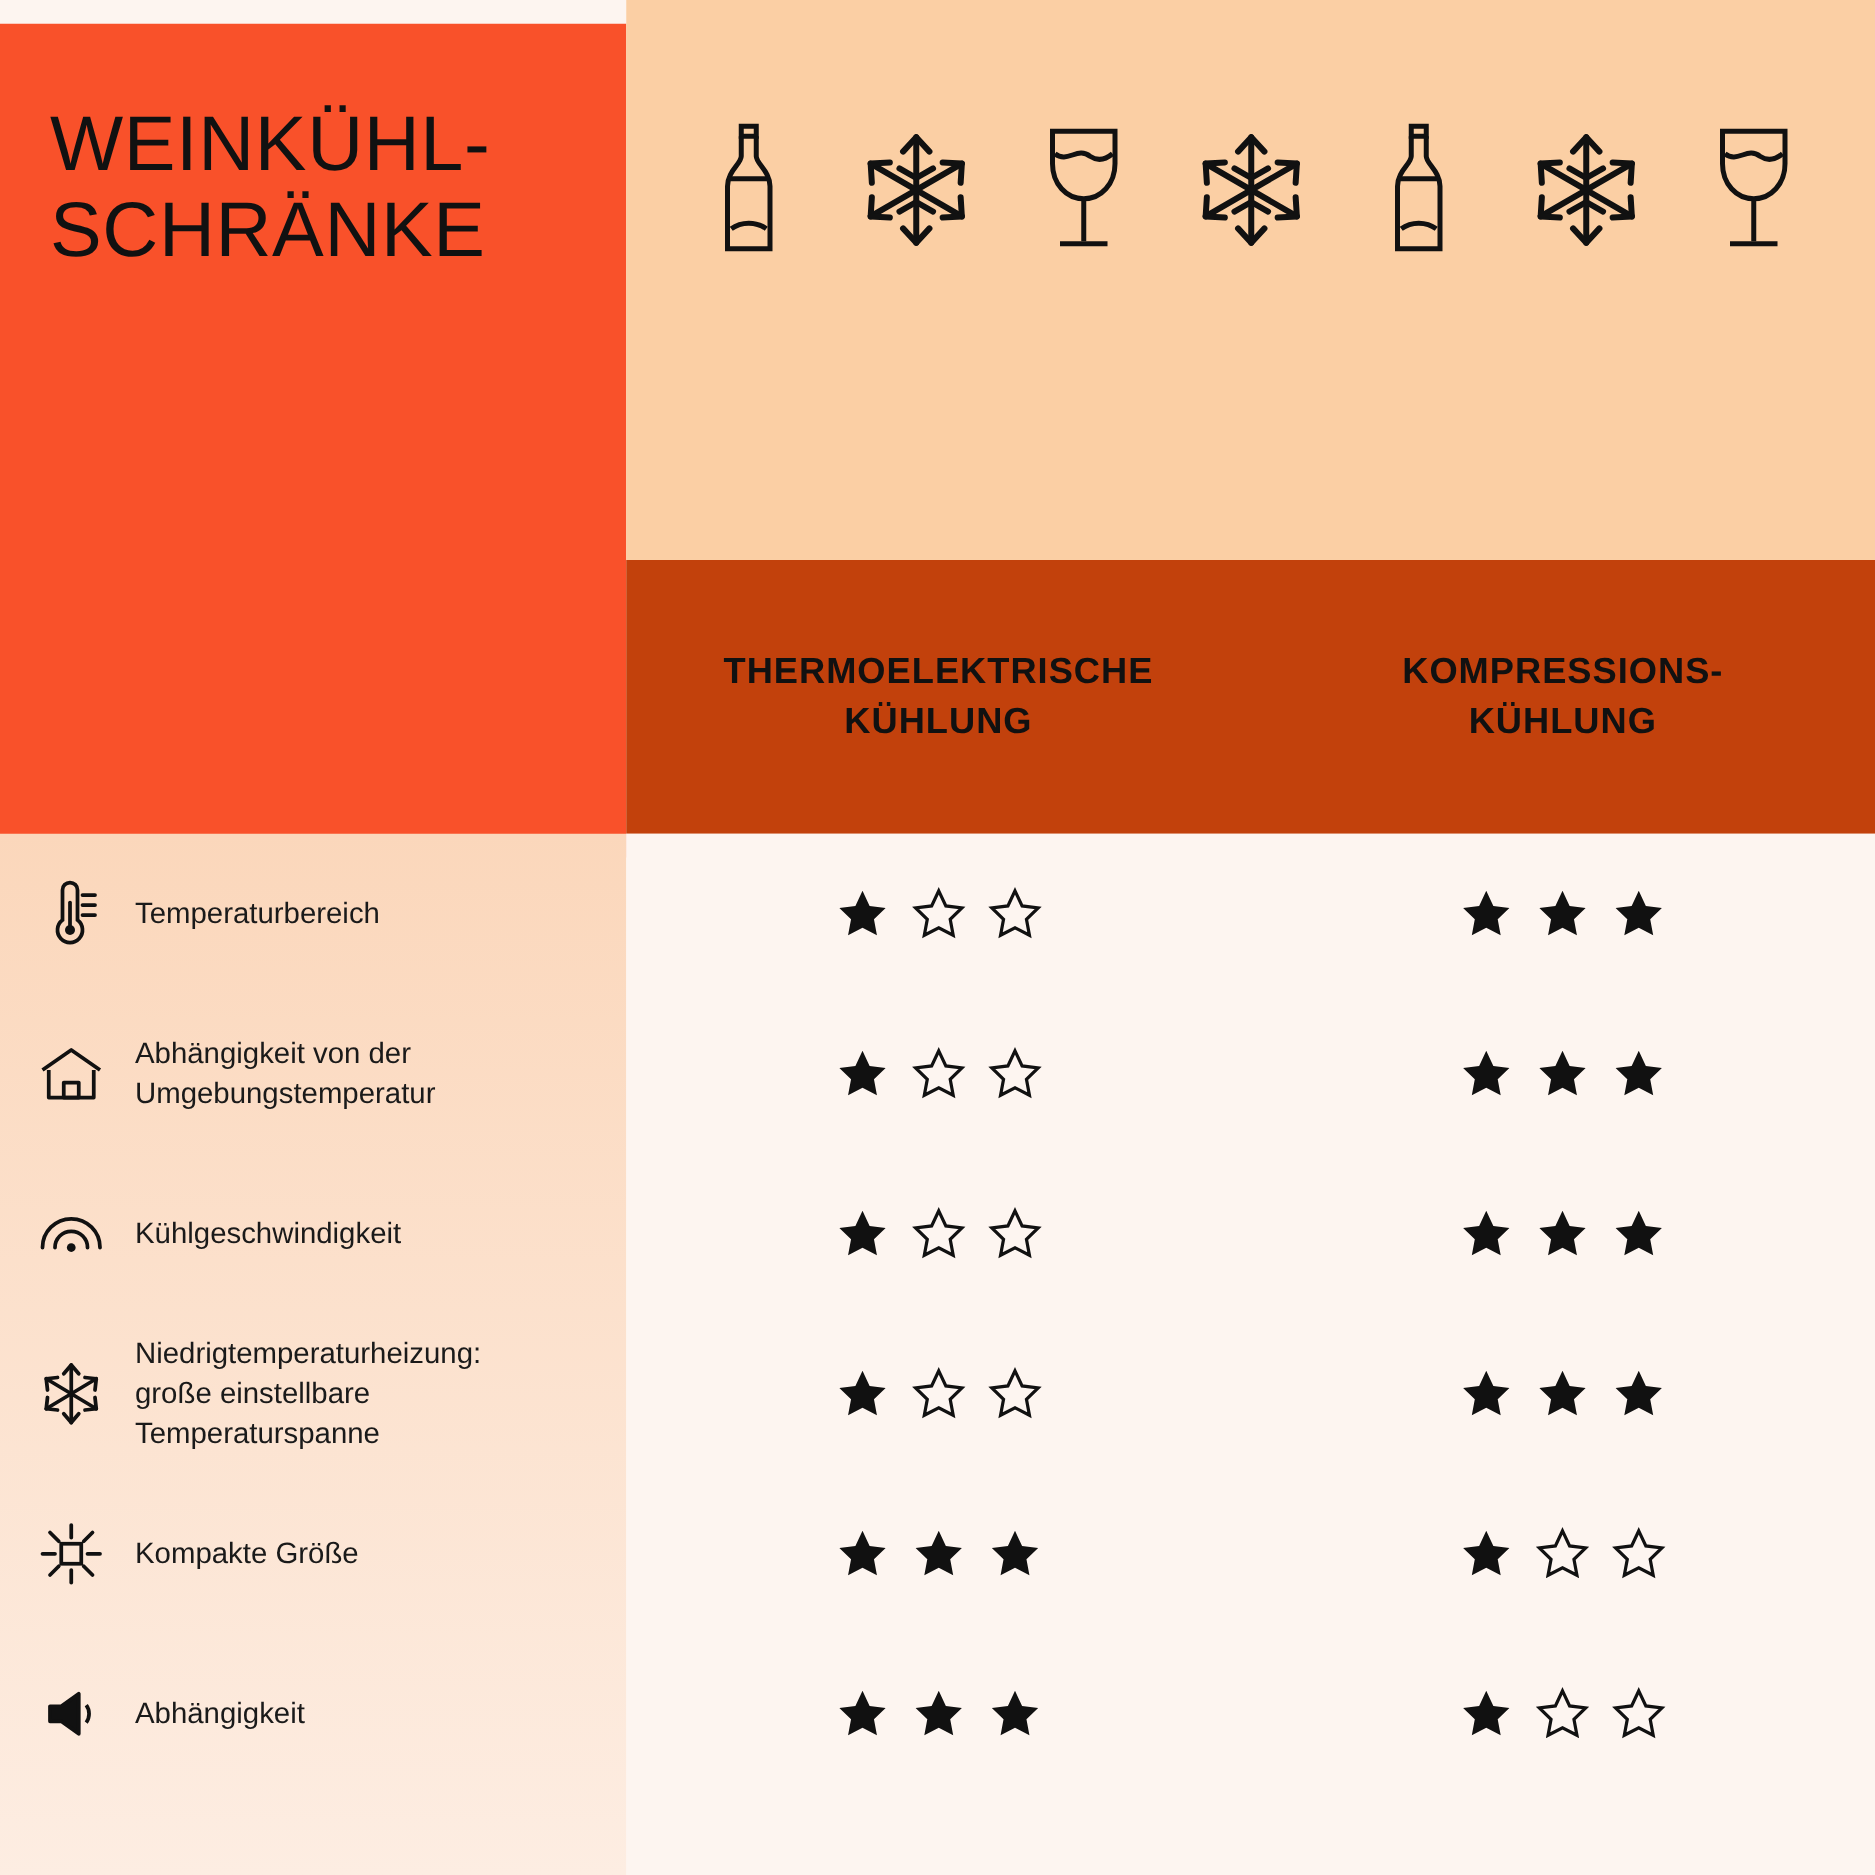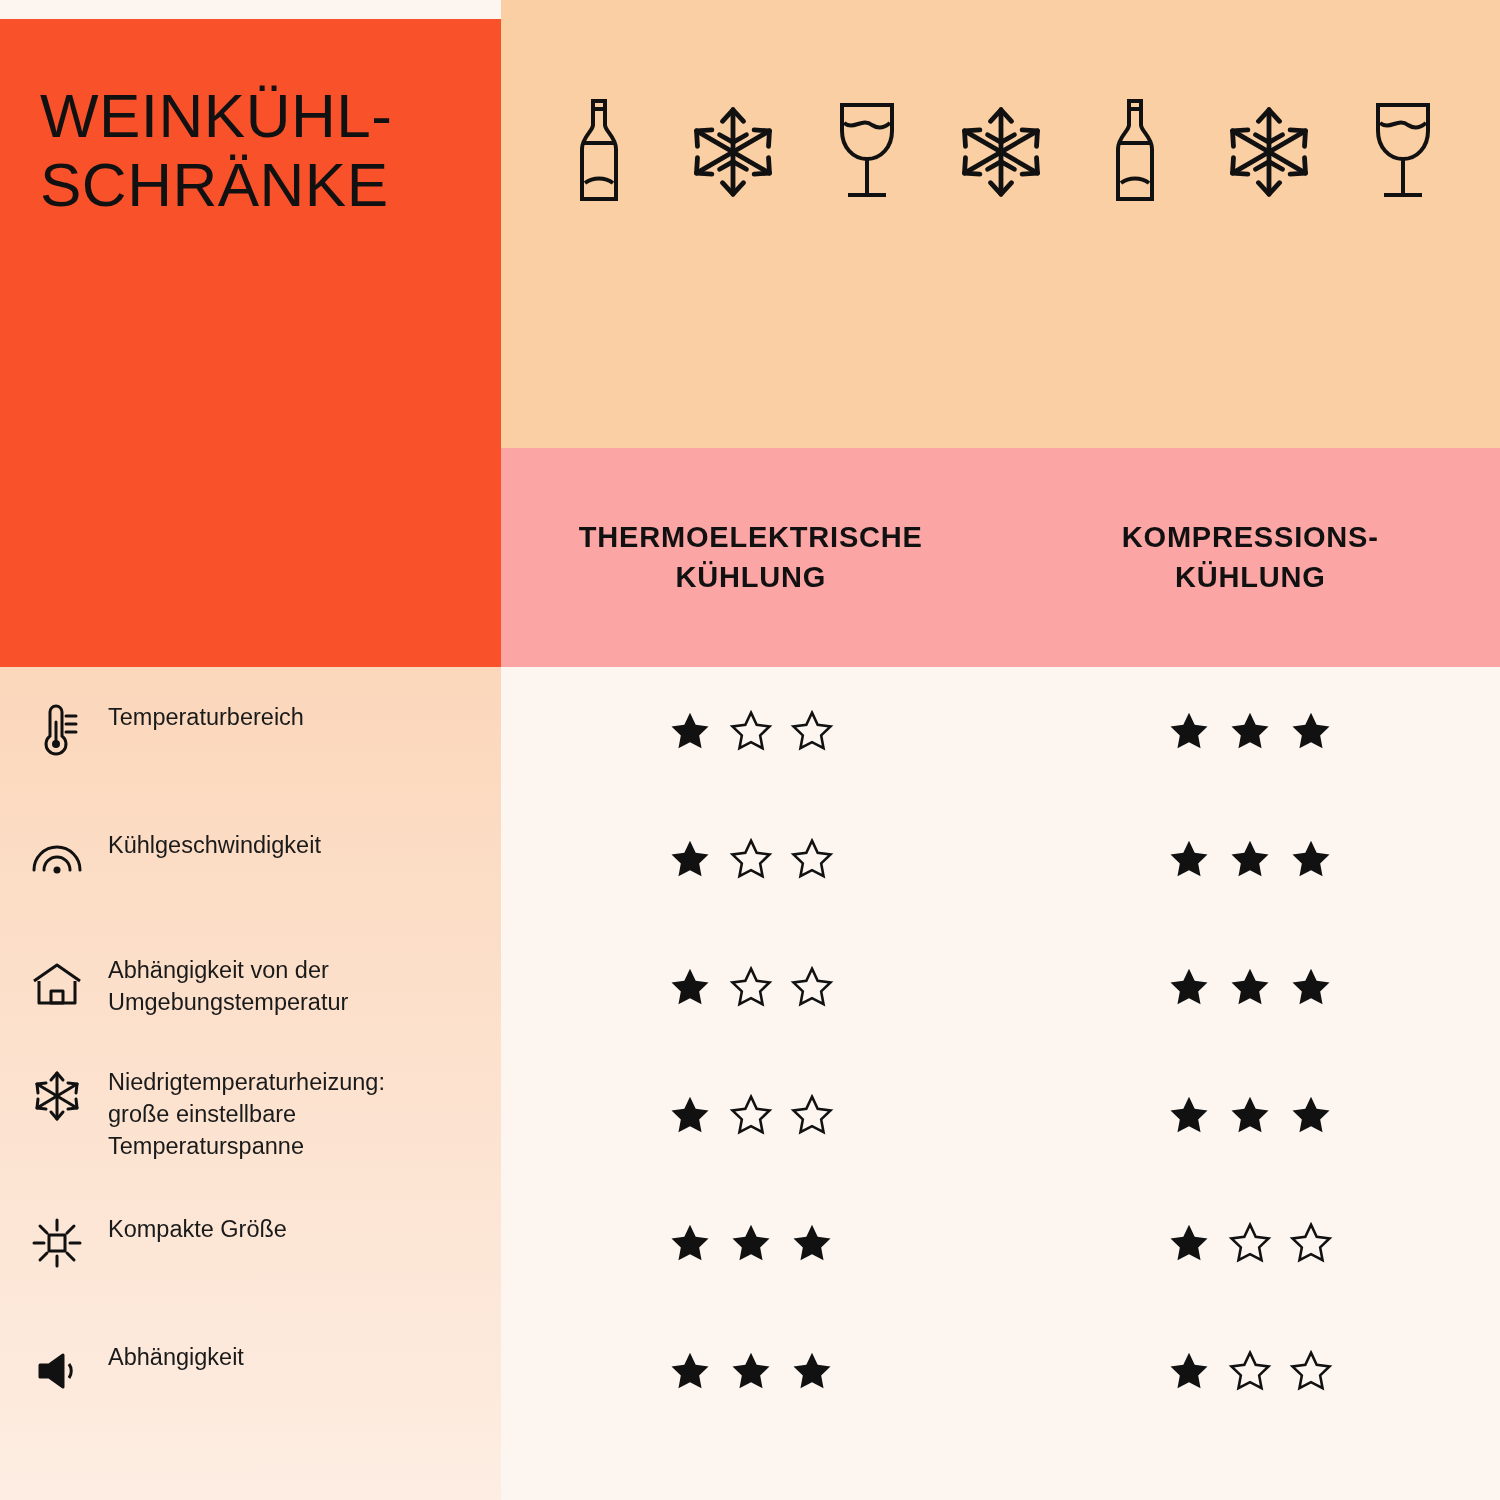--- a/index.html
+++ b/index.html
@@ -65,21 +65,21 @@
     justify-content: center;
   }
 
   
   .header-row {
     position: absolute;
     left: 501px;
     top: 448px;
     width: 999px;
     height: 219px;
-    background: #fca5a5;
+    background: #c2410c;
     display: flex;
   }
   .header-cell {
     flex: 1;
     display: flex;
     align-items: center;
     justify-content: center;
     text-align: center;
     font-size: 29px;
     font-weight: 700;
@@ -121,20 +121,21 @@
   }
   .row {
     position: relative;
     display: flex;
     height: 128px;
     align-items: center;
   }
   .row .label-part {
     width: 501px;
     display: flex;
+    align-items: center;
     gap: 22px;
     padding-left: 28px;
     box-sizing: border-box;
   }
   .row .row-icon {
     width: 58px;
     height: 58px;
     flex: 0 0 58px;
     display: flex;
     align-items: center;
@@ -298,65 +299,65 @@
           <svg class="star" viewBox="0 0 24 24">
               <path d="M12 2l3.1 6.6 7 .9-5.1 4.9 1.3 7L12 18.1 5.7 21.4l1.3-7L1.9 9.5l7-.9z" fill="#111"></path>
             </svg>
         </div>
       </div>
     </div>
 
     <div class="row">
       <div class="label-part">
         <span class="row-icon">
-          <svg viewBox="0 0 58 58" width="58" height="58" fill="none" stroke="#111" stroke-width="3" stroke-linecap="round">
-            <path d="M6 40a23 23 0 0146 0"></path>
-            <path d="M16 40a13 13 0 0126 0"></path>
-            <circle cx="29" cy="40" r="3.5" fill="#111" stroke="none"></circle>
-          </svg>
-        </span>
-        <span class="row-label">Kühlgeschwindigkeit</span>
-      </div>
-      <div class="stars-part">
-        <div class="stars-cell">
-          <svg class="star" viewBox="0 0 24 24">
-              <path d="M12 2l3.1 6.6 7 .9-5.1 4.9 1.3 7L12 18.1 5.7 21.4l1.3-7L1.9 9.5l7-.9z" fill="#111"></path>
-            </svg>
-          <svg class="star" viewBox="0 0 24 24">
-              <path d="M12 2l3.1 6.6 7 .9-5.1 4.9 1.3 7L12 18.1 5.7 21.4l1.3-7L1.9 9.5l7-.9z" fill="none" stroke="#111" stroke-width="1.4"></path>
-            </svg>
-          <svg class="star" viewBox="0 0 24 24">
-              <path d="M12 2l3.1 6.6 7 .9-5.1 4.9 1.3 7L12 18.1 5.7 21.4l1.3-7L1.9 9.5l7-.9z" fill="none" stroke="#111" stroke-width="1.4"></path>
-            </svg>
-        </div>
-        <div class="stars-cell">
-          <svg class="star" viewBox="0 0 24 24">
-              <path d="M12 2l3.1 6.6 7 .9-5.1 4.9 1.3 7L12 18.1 5.7 21.4l1.3-7L1.9 9.5l7-.9z" fill="#111"></path>
-            </svg>
-          <svg class="star" viewBox="0 0 24 24">
-              <path d="M12 2l3.1 6.6 7 .9-5.1 4.9 1.3 7L12 18.1 5.7 21.4l1.3-7L1.9 9.5l7-.9z" fill="#111"></path>
-            </svg>
-          <svg class="star" viewBox="0 0 24 24">
-              <path d="M12 2l3.1 6.6 7 .9-5.1 4.9 1.3 7L12 18.1 5.7 21.4l1.3-7L1.9 9.5l7-.9z" fill="#111"></path>
-            </svg>
-        </div>
-      </div>
-    </div>
-
-    <div class="row">
-      <div class="label-part">
-        <span class="row-icon">
           <svg viewBox="0 0 58 58" width="58" height="58" fill="none" stroke="#111" stroke-width="3" stroke-linejoin="round">
             <path d="M6 26L29 10l23 16"></path>
             <path d="M11 26v22h36V26"></path>
             <rect x="23" y="36" width="12" height="12"></rect>
           </svg>
         </span>
         <span class="row-label">Abhängigkeit von der
 Umgebungstemperatur</span>
+      </div>
+      <div class="stars-part">
+        <div class="stars-cell">
+          <svg class="star" viewBox="0 0 24 24">
+              <path d="M12 2l3.1 6.6 7 .9-5.1 4.9 1.3 7L12 18.1 5.7 21.4l1.3-7L1.9 9.5l7-.9z" fill="#111"></path>
+            </svg>
+          <svg class="star" viewBox="0 0 24 24">
+              <path d="M12 2l3.1 6.6 7 .9-5.1 4.9 1.3 7L12 18.1 5.7 21.4l1.3-7L1.9 9.5l7-.9z" fill="none" stroke="#111" stroke-width="1.4"></path>
+            </svg>
+          <svg class="star" viewBox="0 0 24 24">
+              <path d="M12 2l3.1 6.6 7 .9-5.1 4.9 1.3 7L12 18.1 5.7 21.4l1.3-7L1.9 9.5l7-.9z" fill="none" stroke="#111" stroke-width="1.4"></path>
+            </svg>
+        </div>
+        <div class="stars-cell">
+          <svg class="star" viewBox="0 0 24 24">
+              <path d="M12 2l3.1 6.6 7 .9-5.1 4.9 1.3 7L12 18.1 5.7 21.4l1.3-7L1.9 9.5l7-.9z" fill="#111"></path>
+            </svg>
+          <svg class="star" viewBox="0 0 24 24">
+              <path d="M12 2l3.1 6.6 7 .9-5.1 4.9 1.3 7L12 18.1 5.7 21.4l1.3-7L1.9 9.5l7-.9z" fill="#111"></path>
+            </svg>
+          <svg class="star" viewBox="0 0 24 24">
+              <path d="M12 2l3.1 6.6 7 .9-5.1 4.9 1.3 7L12 18.1 5.7 21.4l1.3-7L1.9 9.5l7-.9z" fill="#111"></path>
+            </svg>
+        </div>
+      </div>
+    </div>
+
+    <div class="row">
+      <div class="label-part">
+        <span class="row-icon">
+          <svg viewBox="0 0 58 58" width="58" height="58" fill="none" stroke="#111" stroke-width="3" stroke-linecap="round">
+            <path d="M6 40a23 23 0 0146 0"></path>
+            <path d="M16 40a13 13 0 0126 0"></path>
+            <circle cx="29" cy="40" r="3.5" fill="#111" stroke="none"></circle>
+          </svg>
+        </span>
+        <span class="row-label">Kühlgeschwindigkeit</span>
       </div>
       <div class="stars-part">
         <div class="stars-cell">
           <svg class="star" viewBox="0 0 24 24">
               <path d="M12 2l3.1 6.6 7 .9-5.1 4.9 1.3 7L12 18.1 5.7 21.4l1.3-7L1.9 9.5l7-.9z" fill="#111"></path>
             </svg>
           <svg class="star" viewBox="0 0 24 24">
               <path d="M12 2l3.1 6.6 7 .9-5.1 4.9 1.3 7L12 18.1 5.7 21.4l1.3-7L1.9 9.5l7-.9z" fill="none" stroke="#111" stroke-width="1.4"></path>
             </svg>
           <svg class="star" viewBox="0 0 24 24">

